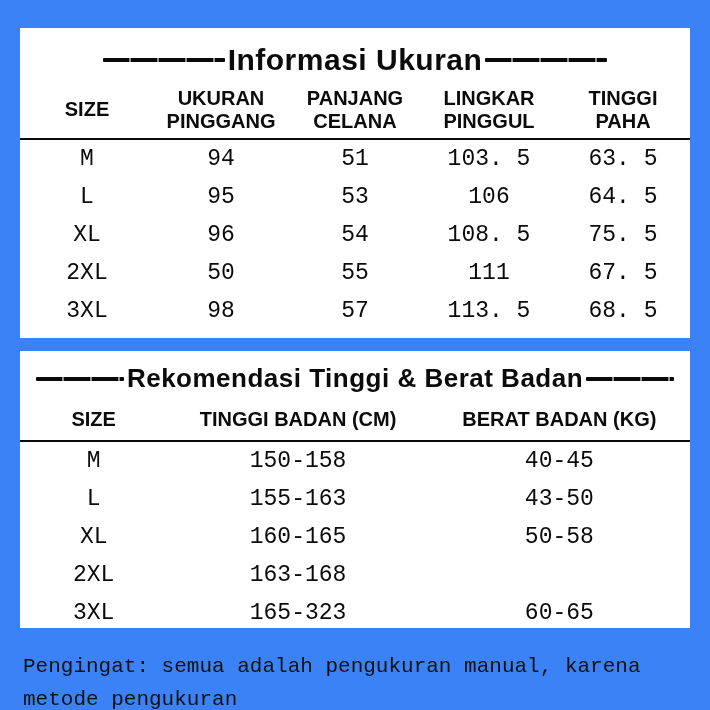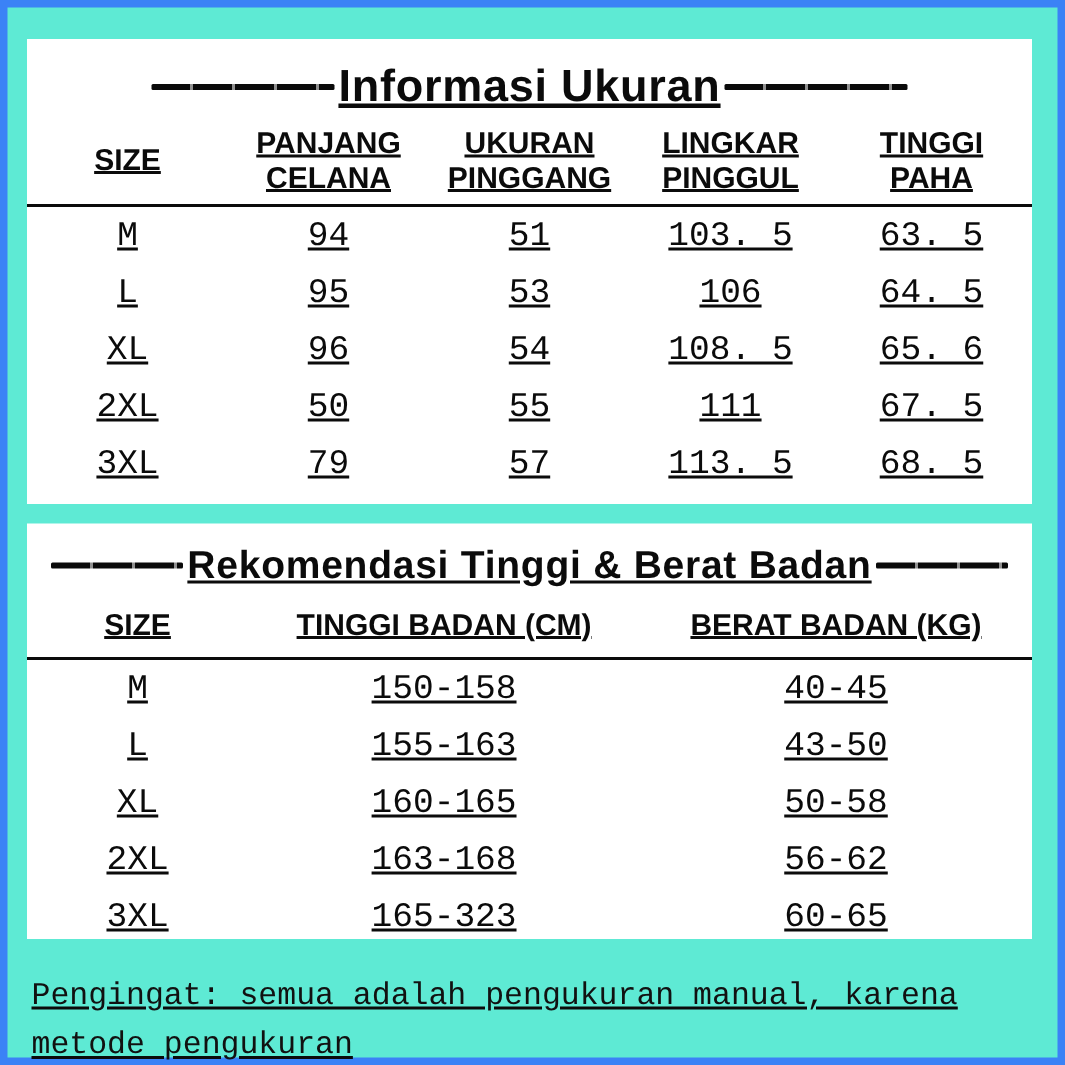--- a/index.html
+++ b/index.html
@@ -5,24 +5,23 @@
   html, body { margin: 0; padding: 0; }
   body {
     width: 710px; height: 710px;
     font-family: "Liberation Sans", sans-serif;
     color: #0b0b0b;
     overflow: hidden;
   }
   .frame {
     box-sizing: border-box;
     width: 710px; height: 710px;
-    border: 5px solid #3b82f6;
-    background: #5eead4;
+    border: 7px solid #3b82f6;
+    background: #3b82f6;
     padding: 21px 13px 0 13px;
-    text-decoration: underline;
   }
   .panel {
     background: #ffffff;
     width: 670px;
     box-sizing: border-box;
   }
   .panel-1 { height: 310px; margin-bottom: 13px; }
   .panel-2 { height: 277px; }
 
   
@@ -82,22 +81,22 @@
 
   <div class="panel panel-1">
     <div class="title-row">
       <span class="dash dash-wide"></span>
       <span class="title-text">Informasi Ukuran</span>
       <span class="dash dash-wide"></span>
     </div>
 
     <div class="grid-5 thead">
       <div class="th">SIZE</div>
+      <div class="th">UKURAN PINGGANG</div>
       <div class="th">PANJANG CELANA</div>
-      <div class="th">UKURAN PINGGANG</div>
       <div class="th">LINGKAR PINGGUL</div>
       <div class="th">TINGGI PAHA</div>
     </div>
 
     <div class="grid-5">
       <div class="td">M</div>
       <div class="td">94</div>
       <div class="td">51</div>
       <div class="td">103. 5</div>
       <div class="td">63. 5</div>
@@ -107,32 +106,32 @@
       <div class="td">95</div>
       <div class="td">53</div>
       <div class="td">106</div>
       <div class="td">64. 5</div>
     </div>
     <div class="grid-5">
       <div class="td">XL</div>
       <div class="td">96</div>
       <div class="td">54</div>
       <div class="td">108. 5</div>
-      <div class="td">65. 6</div>
+      <div class="td">75. 5</div>
     </div>
     <div class="grid-5">
       <div class="td">2XL</div>
       <div class="td">50</div>
       <div class="td">55</div>
       <div class="td">111</div>
       <div class="td">67. 5</div>
     </div>
     <div class="grid-5">
       <div class="td">3XL</div>
-      <div class="td">79</div>
+      <div class="td">98</div>
       <div class="td">57</div>
       <div class="td">113. 5</div>
       <div class="td">68. 5</div>
     </div>
   </div>
 
   <div class="panel panel-2">
     <div class="title-row">
       <span class="dash dash-narrow"></span>
       <span class="title-text">Rekomendasi Tinggi &amp; Berat Badan</span>
@@ -156,21 +155,20 @@
       <div class="td">43-50</div>
     </div>
     <div class="grid-3">
       <div class="td">XL</div>
       <div class="td">160-165</div>
       <div class="td">50-58</div>
     </div>
     <div class="grid-3">
       <div class="td">2XL</div>
       <div class="td">163-168</div>
-      <div class="td">56-62</div>
     </div>
     <div class="grid-3">
       <div class="td">3XL</div>
       <div class="td">165-323</div>
       <div class="td">60-65</div>
     </div>
   </div>
 
   <div class="note">Pengingat: semua adalah pengukuran manual, karena metode pengukuran
 yang berbeda, jika ada kesalahan 1-3 cm, itu termasuk dalam kisaran

